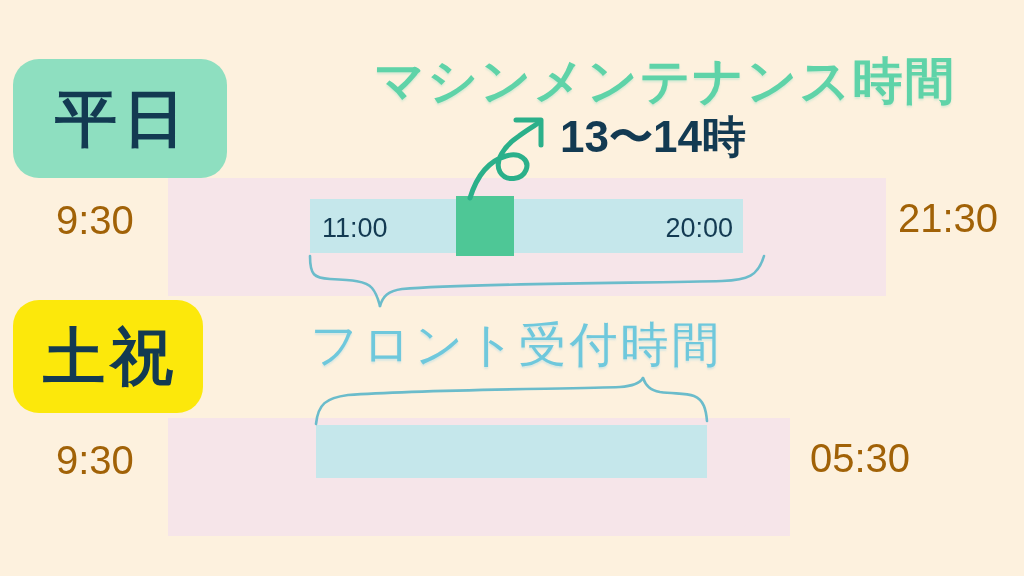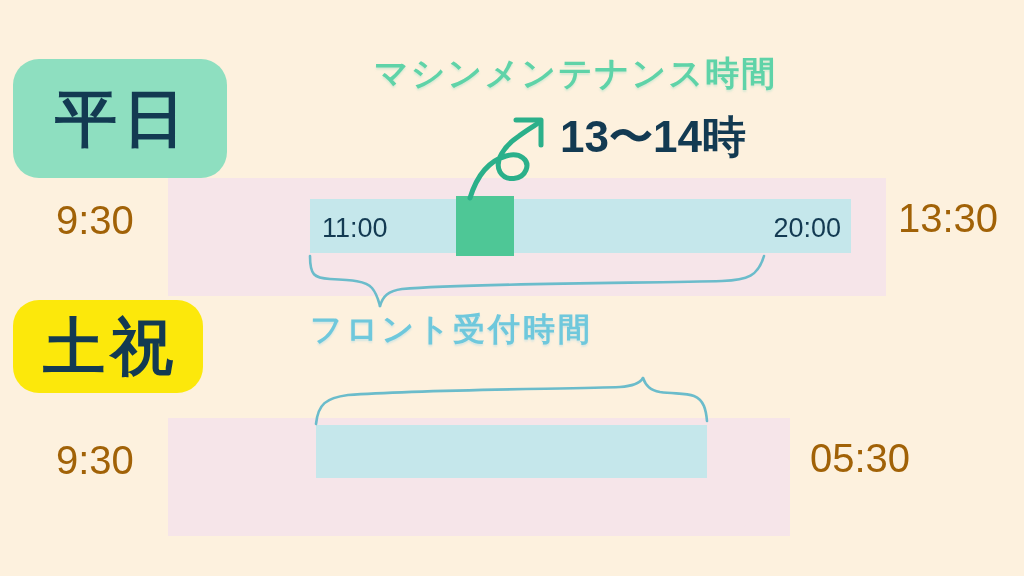--- a/index.html
+++ b/index.html
@@ -18,21 +18,21 @@
     display:flex;align-items:center;justify-content:center;
     border-radius:26px;
     color:#133A52;
     font-size:62px;
     font-weight:700;
     letter-spacing:6px;
     text-indent:6px;
     line-height:1;
   }
   .badge-weekday{left:13px;top:59px;width:214px;height:119px;background:#8EDFC0;}
-  .badge-weekend{left:13px;top:300px;width:190px;height:93px;background:#FCE80B;}
+  .badge-weekend{left:13px;top:300px;width:190px;height:113px;background:#FCE80B;}
 
   
   .side-time{
     position:absolute;
     color:#a16207;
     font-size:40px;
     line-height:1;
     white-space:nowrap;
   }
   .t-left-1 {left:56px; top:200px;}
@@ -58,21 +58,21 @@
   .arrow .band{
     position:absolute;left:52px;right:52px;top:29px;height:60px;background:#F6E5E9;
   }
 
   
   .openbar{
     position:absolute;
     background:#C5E7EB;
     display:flex;align-items:center;
   }
-  .openbar-1{left:310px;top:199px;width:541px;height:54px;}
+  .openbar-1{left:310px;top:199px;width:433px;height:54px;}
   .openbar-2{left:316px;top:425px;width:391px;height:53px;}
   .openbar .inner-time{
     position:absolute;
     color:#133A52;
     font-size:27px;
     line-height:1;
     white-space:nowrap;
   }
   .inner-start{left:12px;top:16px;}
   .inner-end{right:10px;top:16px;text-align:right;}
@@ -81,41 +81,41 @@
   .maint-block{
     position:absolute;
     left:456px;top:196px;width:58px;height:60px;
     background:#4EC796;
   }
 
   
   .maint-title{
     position:absolute;left:374px;top:56px;
     color:#5FD3A8;
-    font-size:34px;
+    font-size:50px;
     font-weight:700;
     letter-spacing:2px;
     line-height:1;
     white-space:nowrap;
     text-shadow:0 2px 2px rgba(150,220,195,.35);
   }
   .maint-time{
     position:absolute;left:560px;top:115px;
     color:#133A52;
     font-size:44px;
     font-weight:700;
     line-height:1;
     white-space:nowrap;
     text-align:right;
   }
   .front-title{
-    position:absolute;left:310px;top:313px;
+    position:absolute;left:310px;top:321px;
     color:#6FC8DC;
-    font-size:32px;
-    font-weight:700;
+    font-size:48px;
+    font-weight:400;
     letter-spacing:3px;
     line-height:1;
     white-space:nowrap;
     text-shadow:0 2px 2px rgba(160,215,230,.4);
   }
 
   
   .overlay{position:absolute;inset:0;pointer-events:none;}
 </style>
 </head>
@@ -133,21 +133,21 @@
     <div class="head head-r"></div>
   </div>
 
   <div class="openbar openbar-1">
     <span class="inner-time inner-start">11:00</span>
     <span class="inner-time inner-end">20:00</span>
   </div>
 
   <div class="maint-block"></div>
 
-  <div class="side-time t-right-1">13:30</div>
+  <div class="side-time t-right-1">21:30</div>
 
   <div class="badge badge-weekend">土祝</div>
 
   <div class="side-time t-left-2">9:30</div>
 
   <div class="arrow arrow-2">
     <div class="head head-l"></div>
     <div class="band"></div>
     <div class="head head-r"></div>
   </div>

